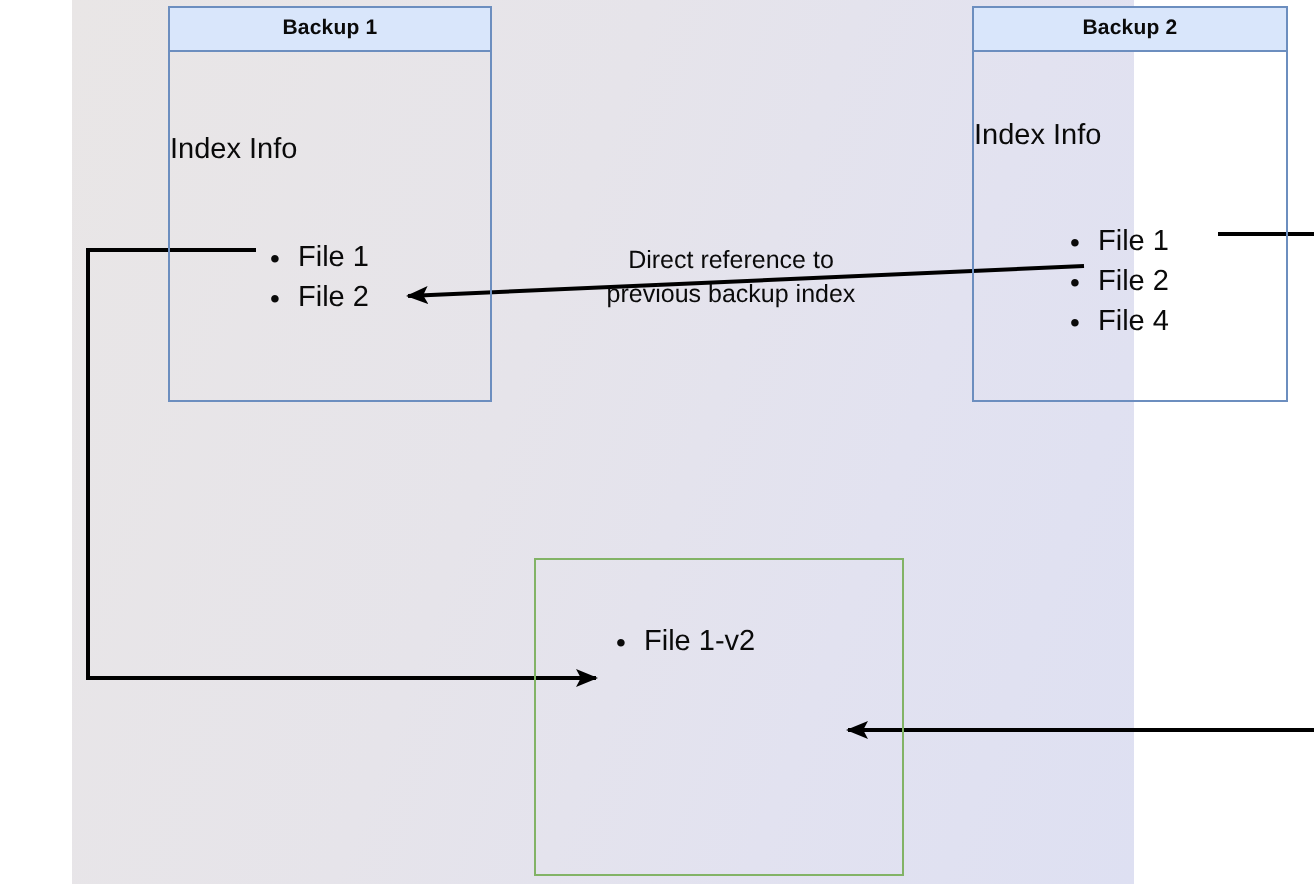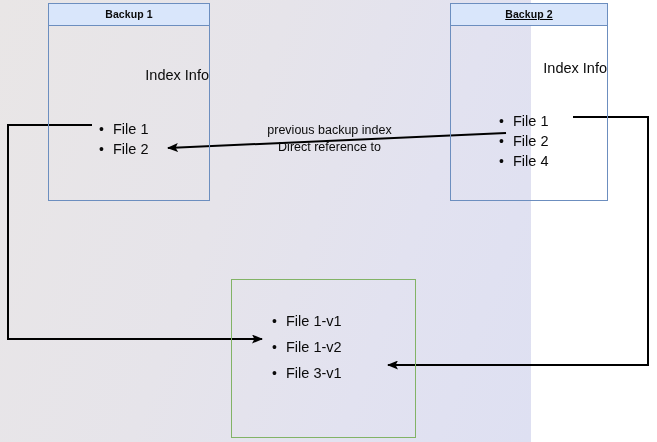--- a/index.html
+++ b/index.html
@@ -10,20 +10,21 @@
     width: 657px;
     height: 442px;
     overflow: hidden;
     font-family: "Liberation Sans", sans-serif;
   }
   #canvas {
     position: relative;
     width: 531px;
     height: 442px;
     background: linear-gradient(110deg, #e9e6e6 0%, #e6e4ea 42%, #e2e2f0 72%, #dee0f2 100%);
+    margin-left: 36px;
   }
   svg.edges {
     position: absolute;
     left: 0; top: 0;
     width: 657px;
     height: 442px;
     overflow: visible;
   }
 
   
@@ -53,23 +54,23 @@
   .box.green {
     border-color: #82b366;
   }
   .box.green .hdr {
     background: #d8ead3;
     border-bottom-color: #82b366;
   }
 
   .index-label {
     position: absolute;
-    left: 16px;
+    left: 0;
     right: 0;
-    text-align: right;
+    text-align: left;
     font-size: 14.5px;
     color: #0a0a0a;
   }
 
   ul.filelist {
     position: absolute;
     margin: 0;
     padding: 0;
     list-style: none;
   }
@@ -120,40 +121,38 @@
     <div class="hdr">Backup 1</div>
     <div class="body">
       <div class="index-label" style="top:41px;">Index Info</div>
       <ul class="filelist" style="left:50px; top:93px;">
         <li>File 1</li>
         <li>File 2</li>
       </ul>
     </div>
   </div>
 
-  <div class="box" style="left:450px; top:3px; width:158px; height:198px;text-decoration:underline;">
+  <div class="box" style="left:450px; top:3px; width:158px; height:198px;">
     <div class="hdr">Backup 2</div>
     <div class="body">
       <div class="index-label" style="top:34px;">Index Info</div>
       <ul class="filelist" style="left:48px; top:85px;">
         <li>File 1</li>
         <li>File 2</li>
         <li>File 4</li>
       </ul>
     </div>
   </div>
 
   <div class="box green" style="left:231px; top:279px; width:185px; height:159px;">
     <div class="body">
       <ul class="filelist" style="left:40px; top:28px; line-height:26px;">
-        <li style="line-height:26px;">File 1-v1</li>
         <li style="line-height:26px;">File 1-v2</li>
-        <li style="line-height:26px;">File 3-v1</li>
       </ul>
     </div>
   </div>
 
   <div class="note" style="left:247px; top:122px; width:165px;">
+    <div>Direct reference to</div>
     <div>previous backup index</div>
-    <div>Direct reference to</div>
   </div>
 
 </div>
 
 </body></html>

